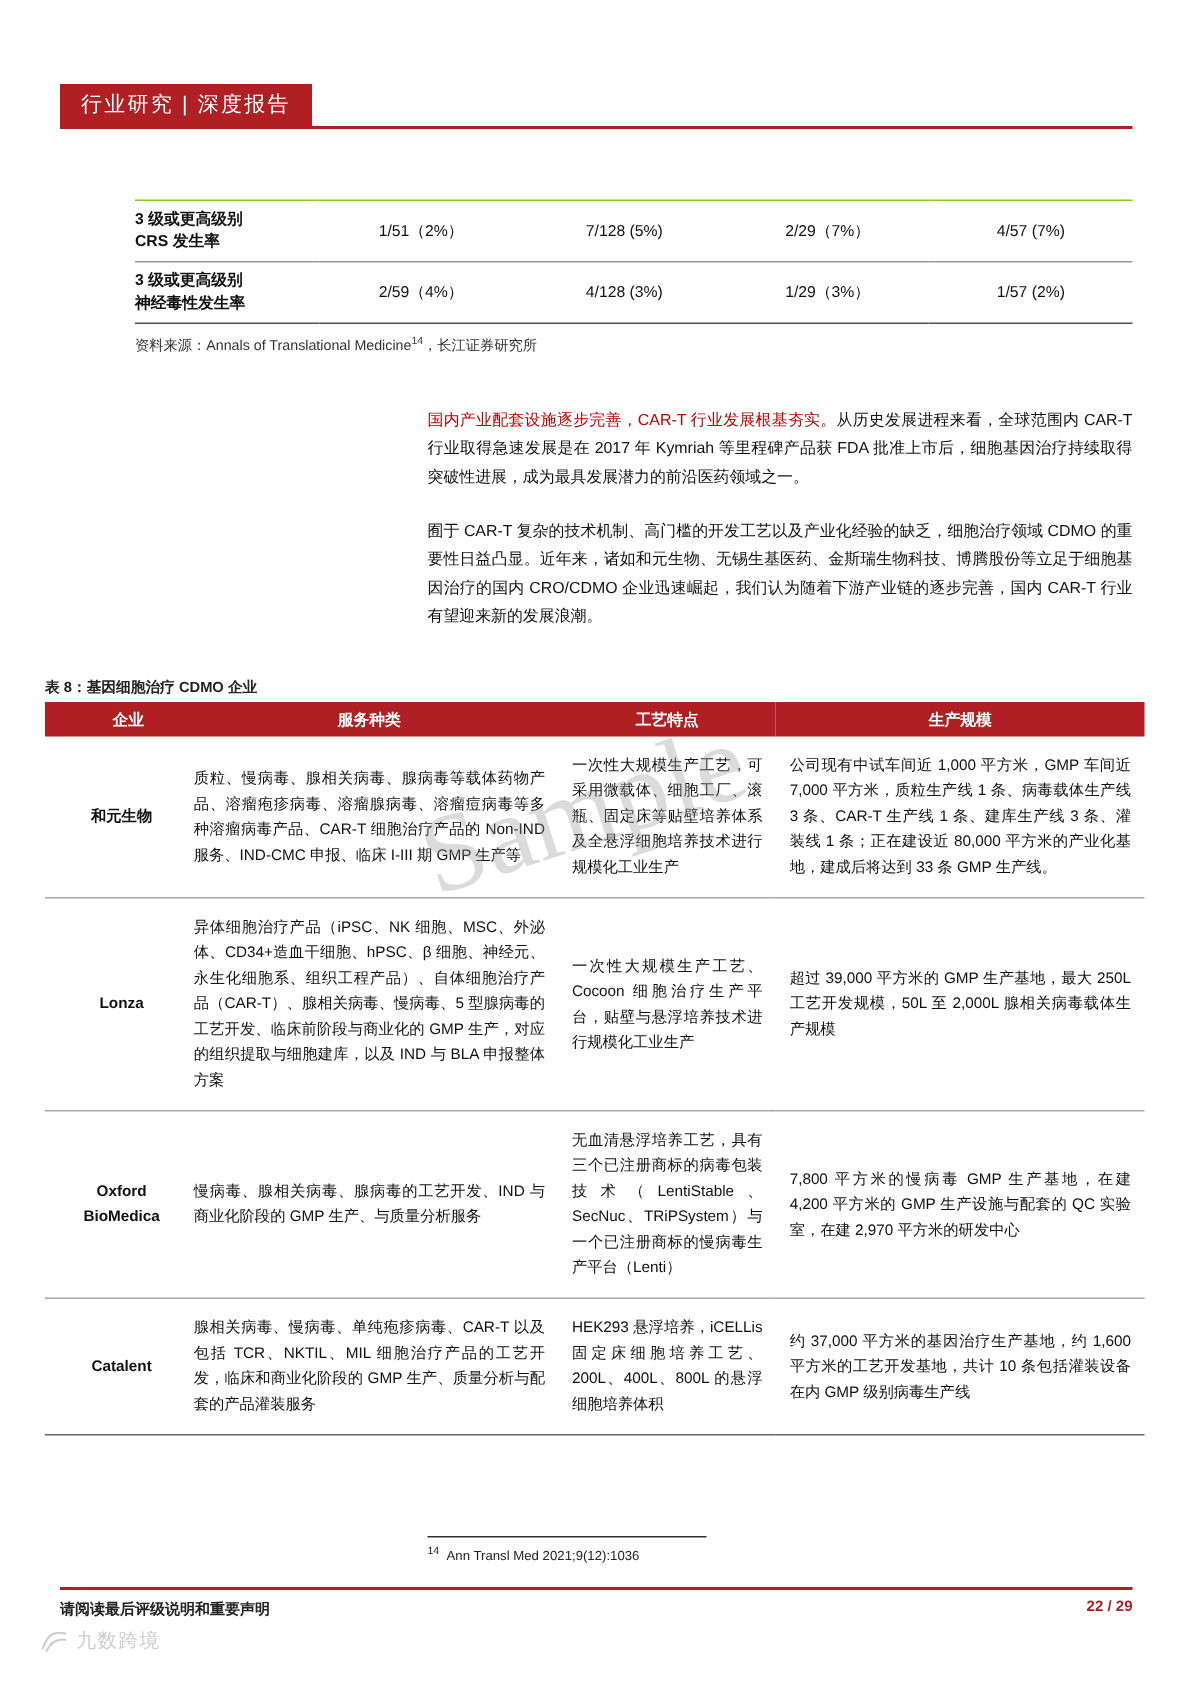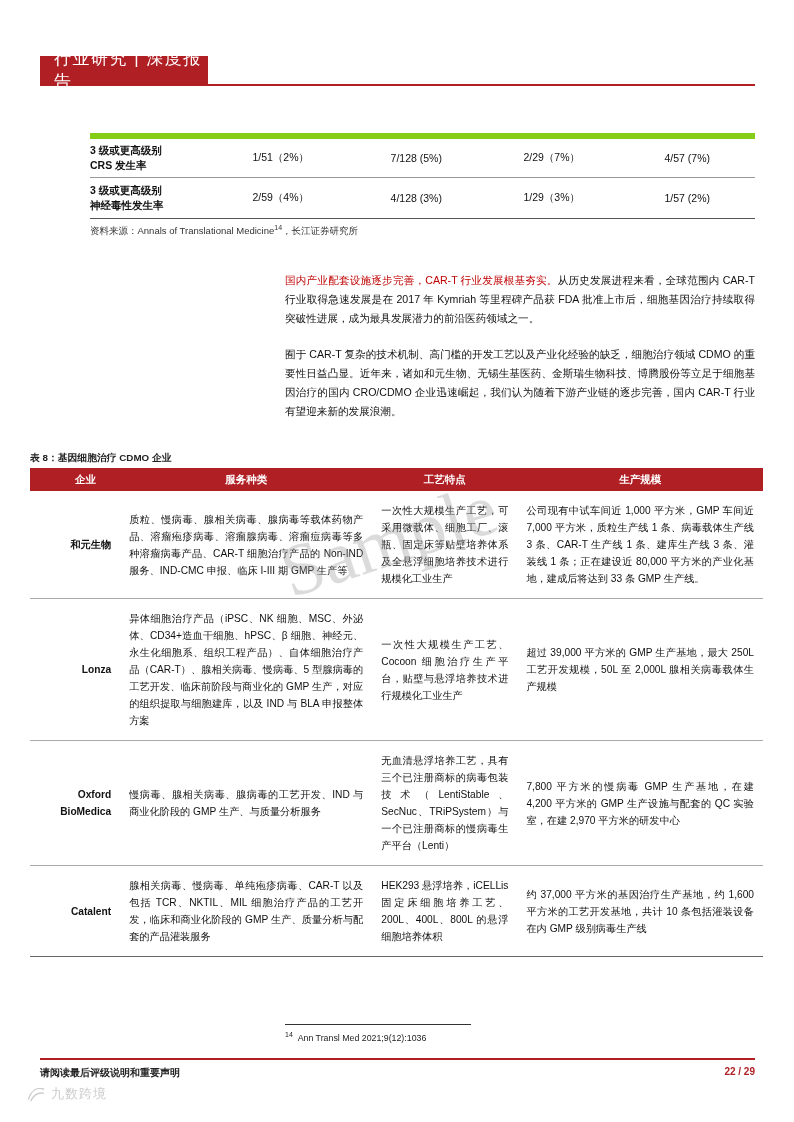--- a/index.html
+++ b/index.html
@@ -3,48 +3,48 @@
 <meta charset="utf-8">
 <style>
   * { margin:0; padding:0; box-sizing:border-box; }
   html,body { background:#ffffff; }
   body { font-family:"Liberation Sans","DejaVu Sans",sans-serif; color:#111; }
   .page { position:relative; width:794px; height:1122px; background:#fff; overflow:hidden; margin:0 auto; }
 
   
   .banner { position:absolute; left:40px; top:56px; width:715px; height:30px; border-bottom:2px solid #b01f24; }
   .banner-tag { position:absolute; left:0; top:0; width:168px; height:28px; background:#b01f24; color:#fff;
-                display:flex; align-items:center; padding-left:14px; font-size:17px; letter-spacing:1.5px; }
+                display:flex; align-items:center; padding-left:14px; font-size:14px; letter-spacing:1.5px; }
   .logo { position:absolute; right:0; top:-8px; display:flex; align-items:center; gap:6px; }
   .logo-mark { width:30px; height:30px; }
   .logo-cn { color:#c8161d; font-size:19px; font-weight:bold; letter-spacing:4px; line-height:20px; }
   .logo-en { color:#c8161d; font-size:6.5px; letter-spacing:1.6px; line-height:8px; }
 
   
-  .mini-table { position:absolute; left:90px; top:133px; width:665px; border-collapse:collapse; border-top:6px solid #84cc16; }
+  .mini-table { position:absolute; left:90px; top:133px; width:665px; border-collapse:collapse; border-top:1px solid #84cc16; }
   .mini-table tr { border-bottom:1px solid #999; }
   .mini-table tr:last-child { border-bottom:1.5px solid #555; }
   .mini-table td { height:41px; font-size:10.5px; text-align:center; vertical-align:middle; }
   .mini-table td.mt-label { width:118px; text-align:left; font-weight:bold; line-height:15px; }
   .mini-table td.mt-val { width:130px; }
   .source-line { position:absolute; left:90px; top:224px; font-size:9.5px; color:#333; }
   sup { font-size:7px; vertical-align:super; }
 
   
   .bodytext { position:absolute; left:285px; top:271px; width:470px; }
   .para { font-size:10.6px; line-height:19px; text-align:justify; margin-bottom:17px; }
   .para .lead { color:#c00000; font-weight:normal; }
 
   
   .t8-caption { position:absolute; left:30px; top:452px; font-size:9.8px; font-weight:bold; color:#222; }
   .t8 { position:absolute; left:30px; top:468px; width:733px; border-collapse:collapse; }
   .t8 thead th { background:#b01f24; color:#fff; font-size:10.5px; font-weight:bold; height:23px; text-align:center; }
   .t8 tbody td { font-size:10.2px; line-height:17px; padding:11px 9px; vertical-align:middle; border-bottom:1px solid #a9a9a9; text-align:justify; }
   .t8 tbody tr:last-child td { border-bottom:1.5px solid #666; }
-  .t8 td.company { font-weight:bold; text-align:right; }
+  .t8 td.company { font-weight:bold; text-align:center; }
   .t8 .c1 { width:12.3%;padding-left:21px; } .t8 .c2 { width:34.4%; } .t8 .c3 { width:19.8%; } .t8 .c4 { width:33.5%; }
 
   
   .fn-rule { position:absolute; left:285px; top:1024px; width:186px; border-top:1px solid #333; }
   .footnote { position:absolute; left:285px; top:1031px; font-size:8.8px; color:#222; }
 
   
   .footer-rule { position:absolute; left:40px; top:1058px; width:715px; border-top:2px solid #b01f24; }
   .footer-left { position:absolute; left:40px; top:1066px; font-size:10px; font-weight:bold; color:#222; }
   .footer-right { position:absolute; right:39px; top:1066px; font-size:10px; font-weight:bold; color:#b01f24; }

